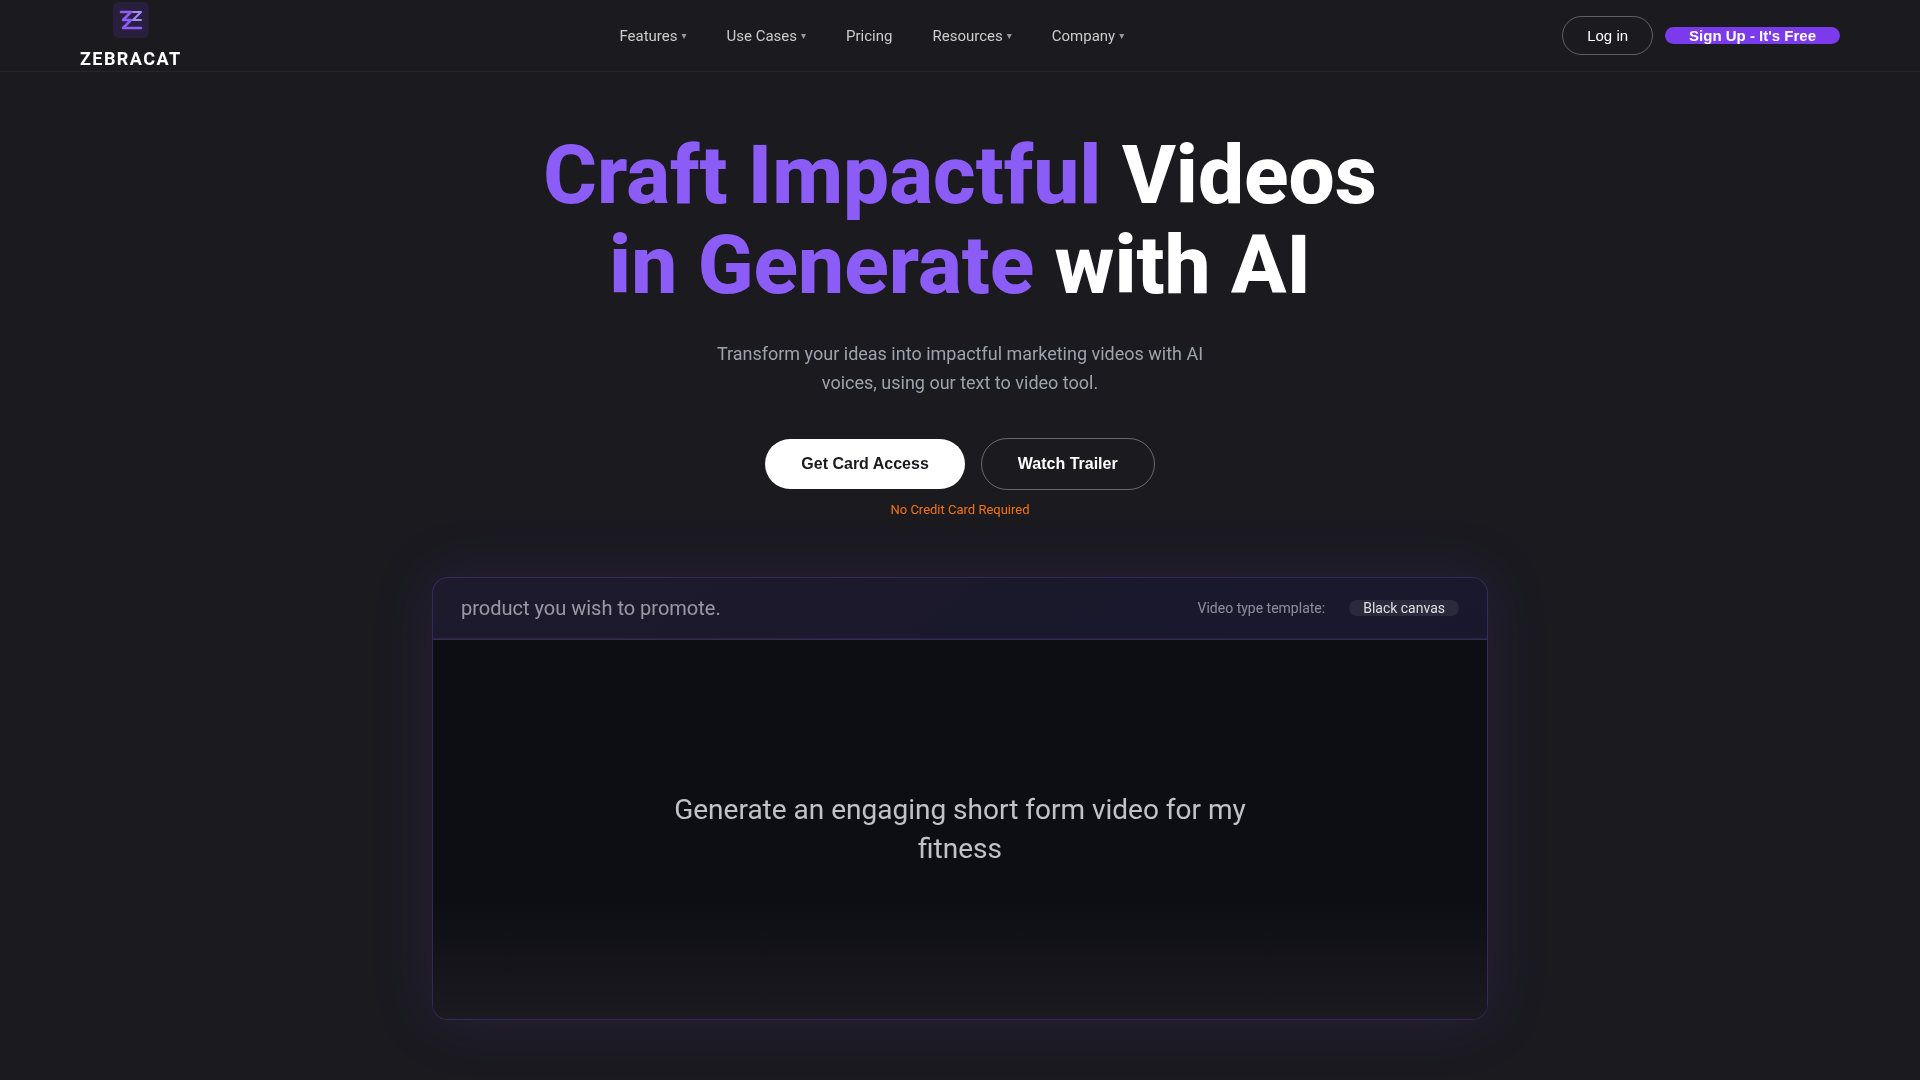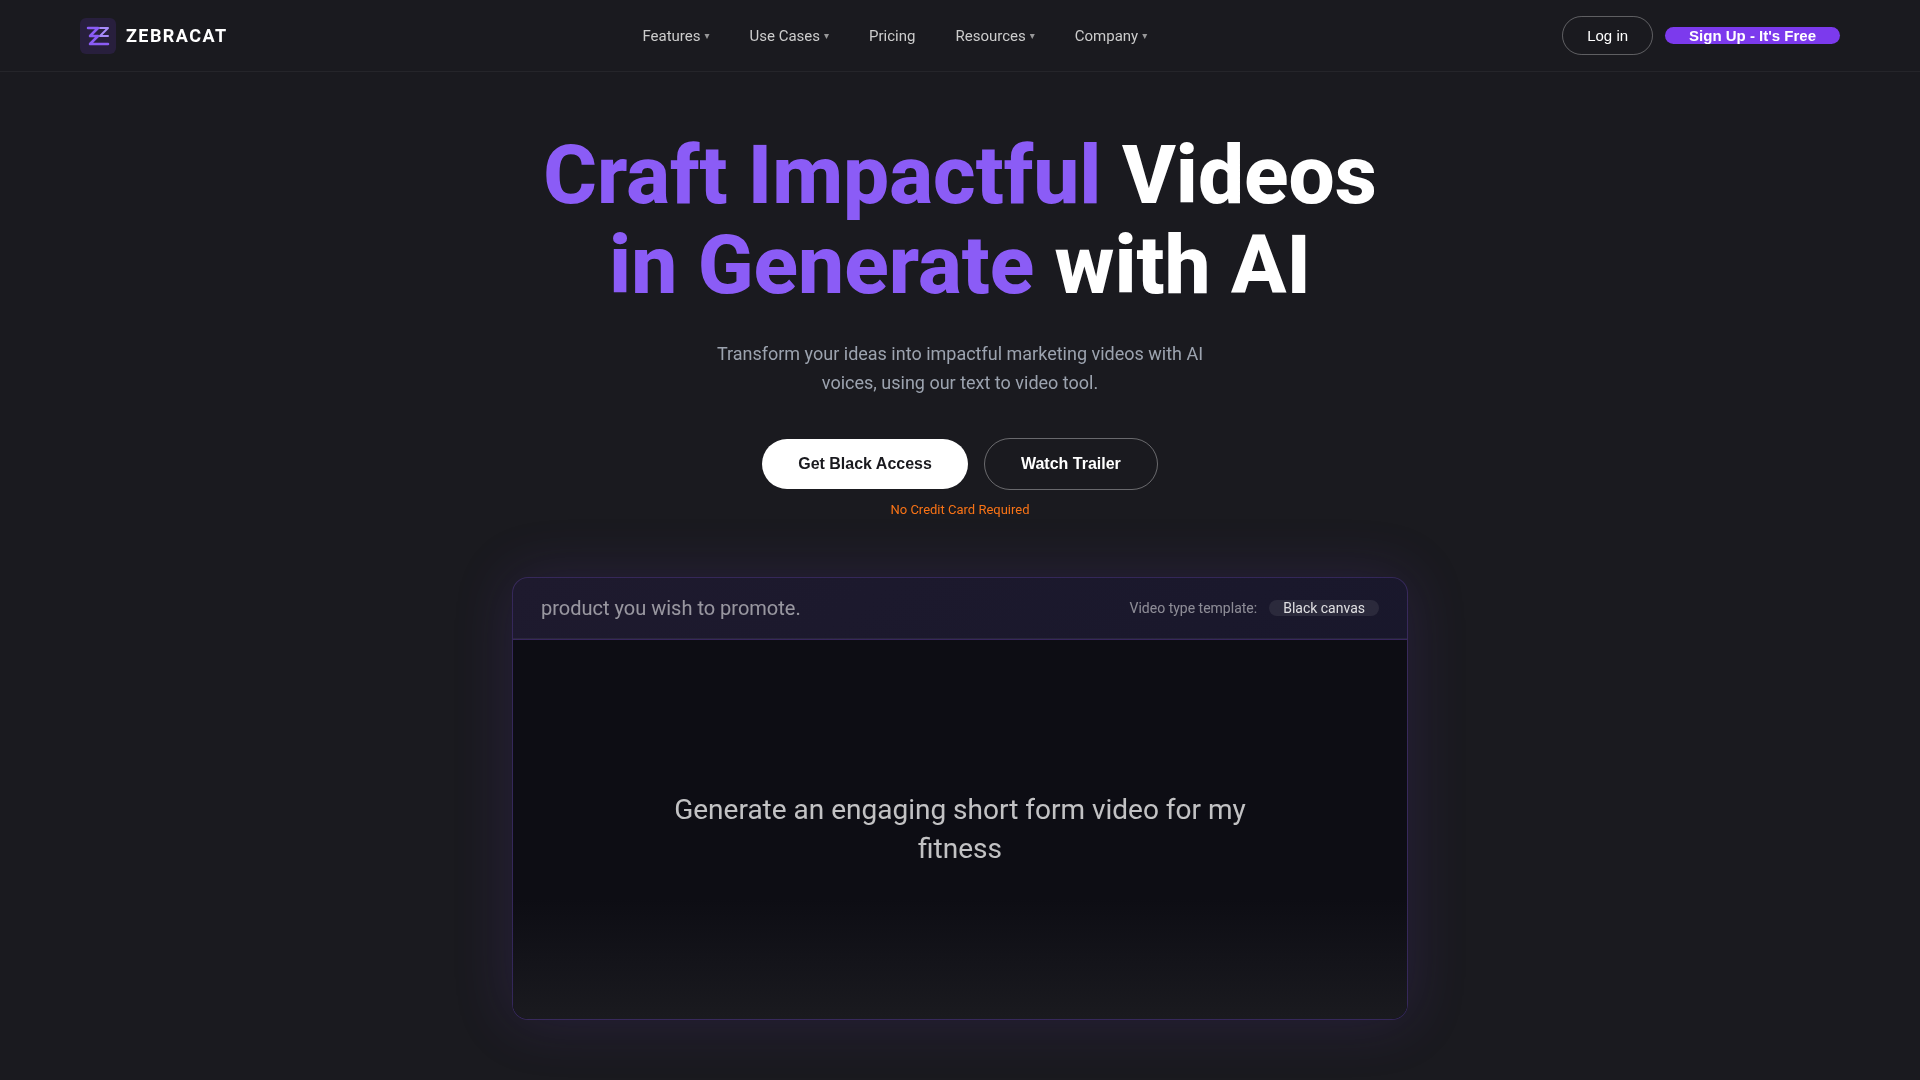--- a/index.html
+++ b/index.html
@@ -30,20 +30,21 @@
       left: 0;
       right: 0;
       z-index: 100;
       border-bottom: 1px solid rgba(255,255,255,0.05);
     }
 
     .logo-area {
       display: flex;
       align-items: center;
       gap: 10px;
+      flex-direction: column;
     }
 
     .logo-icon {
       width: 36px;
       height: 36px;
     }
 
     .logo-text {
       font-size: 18px;
       font-weight: 700;
@@ -178,21 +179,21 @@
       transition: border-color 0.2s;
     }
 
     .no-credit-card {
       font-size: 13px;
       color: #f97316;
     }
 
     
     .demo-container {
-      width: 896px;
+      width: 1056px;
       margin: 0 auto;
       background: linear-gradient(145deg, #1e1a2e, #16162a);
       border-radius: 16px;
       overflow: hidden;
       border: 1px solid rgba(120, 80, 200, 0.3);
       box-shadow: 0 0 60px rgba(100, 60, 180, 0.2);
       position: relative;
     }
 
     .demo-top-bar {
@@ -210,21 +211,21 @@
 
     .demo-prompt-label {
       font-size: 20px;
       color: rgba(255,255,255,0.55);
       font-weight: 400;
     }
 
     .demo-template-selector {
       display: flex;
       align-items: center;
-      gap: 12px;
+      gap: 24px;
       text-align: center;
     }
 
     .demo-template-label {
       font-size: 14px;
       color: rgba(255,255,255,0.5);
     }
 
     .demo-template-value {
       font-size: 14px;
@@ -315,21 +316,21 @@
     <span class="hero-title-line2">
       <span class="text-purple">in Generate</span>
       <span class="text-white"> </span>
       <span class="text-white">with AI</span>
     </span>
   </h1>
 
   <p class="hero-subtitle">Transform your ideas into impactful marketing videos with AI voices, using our text to video tool.</p>
 
   <div class="hero-buttons">
-    <button class="btn-free-access">Get Black Access</button>
+    <button class="btn-free-access">Get Card Access</button>
     <button class="btn-watch-trailer">Watch Trailer</button>
   </div>
 
   <p class="no-credit-card">No Credit Card Required</p>
 </section>
 
 <div style="display: flex; justify-content: center; padding: 0 80px; position: relative;">
   <div class="demo-container">
     <div class="demo-top-bar">
       <div class="demo-prompt-area">

